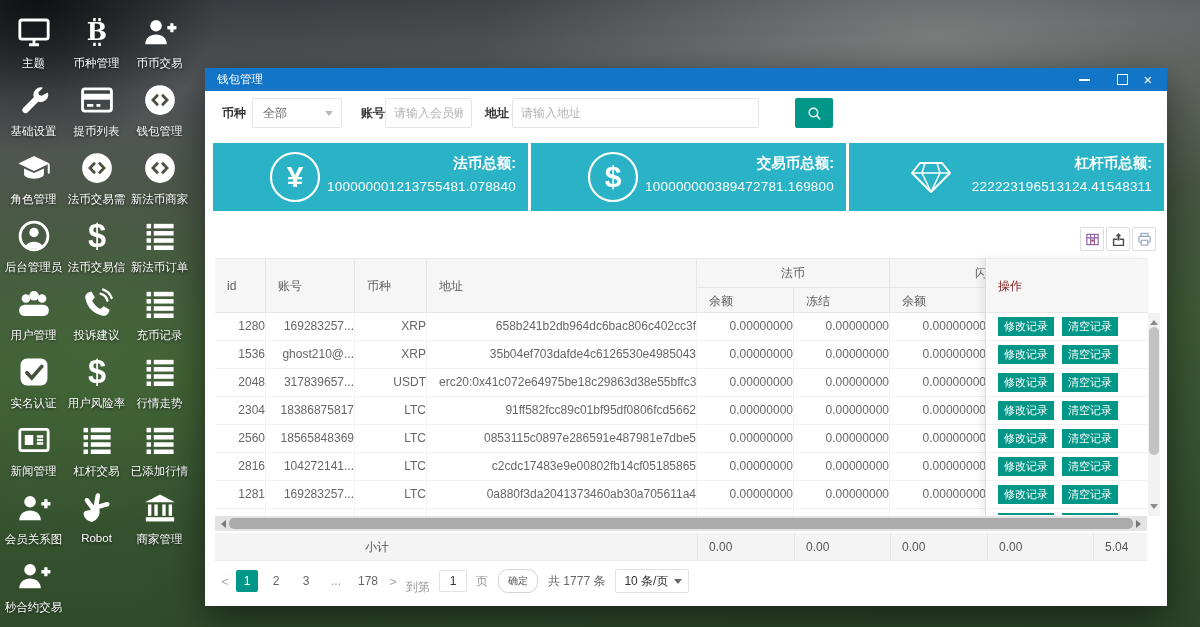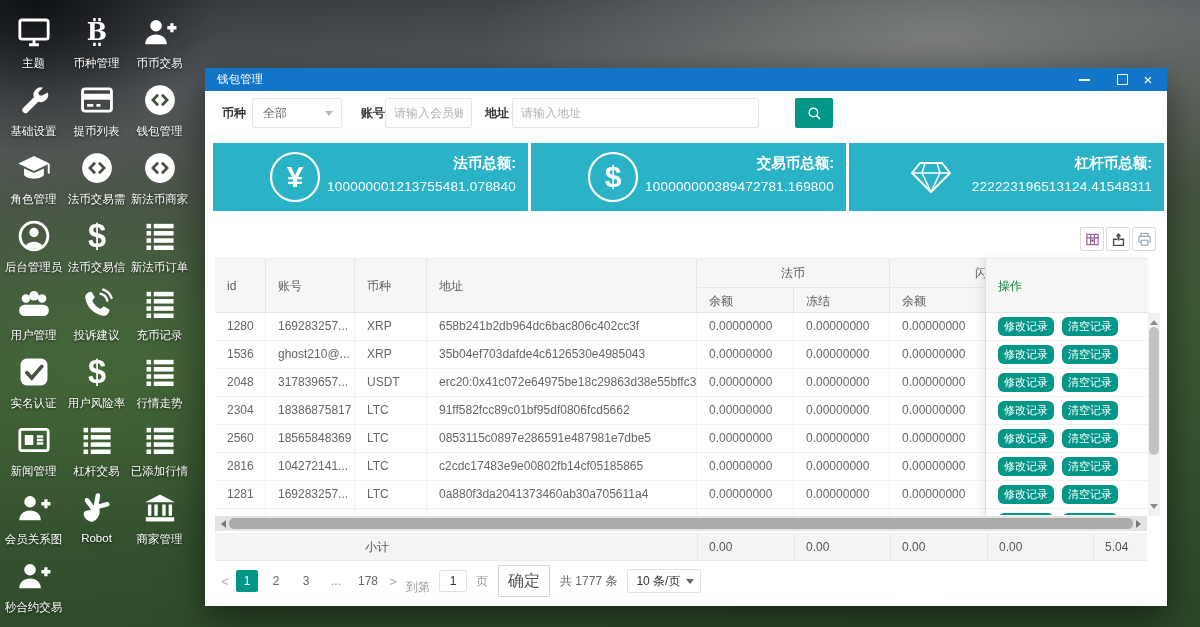--- a/index.html
+++ b/index.html
@@ -44,28 +44,28 @@
   .tool{position:absolute;top:159px;width:24px;height:24px;border:1px solid #dcdcdc;border-radius:2px;background:#fff;display:flex;align-items:center;justify-content:center;cursor:pointer;box-sizing:border-box;}
   .tool svg{width:15px;height:15px;}
   
   .thead{position:absolute;left:10px;top:190px;width:932px;height:55px;background:#f6f6f6;border-top:1px solid #ececec;border-bottom:1px solid #e6e6e6;color:#5d5d5d;box-sizing:border-box;}
   .th{position:absolute;box-sizing:border-box;border-right:1px solid #e6e6e6;white-space:nowrap;overflow:hidden;}
   .th-span{top:0;height:55px;line-height:55px;padding-left:12px;}
   .th-group{top:0;height:29px;line-height:29px;text-align:center;border-bottom:1px solid #e6e6e6;}
   .th-sub{top:29px;height:26px;line-height:26px;padding-left:12px;}
   
   .tbody{position:absolute;left:10px;top:245px;width:932px;height:203px;overflow:hidden;}
-  .trow{display:grid;grid-template-columns:51px 89px 72px 270px 97px 96px 97px;height:28px;box-sizing:border-box;border-bottom:1px solid #f1f1f1;}
+  .trow{display:grid;grid-template-columns:51px 89px 72px 270px 97px 96px 97px;height:28px;box-sizing:border-box;border-bottom:1px solid #f1f1f1;text-align:right;}
   .tc{line-height:27px;padding-left:12px;border-right:1px solid #f3f3f3;overflow:hidden;white-space:nowrap;color:#666;}
   
   .fixed-col{position:absolute;left:780px;top:190px;width:162px;height:258px;background:#fff;border-left:1px solid #ddd;box-shadow:-4px 0 8px rgba(0,0,0,.07);}
-  .fixed-head{height:55px;line-height:55px;background:#f6f6f6;border-top:1px solid #ececec;border-bottom:1px solid #e6e6e6;padding-left:12px;color:#15803d;box-sizing:border-box;}
+  .fixed-head{height:55px;line-height:55px;background:#f6f6f6;border-top:1px solid #ececec;border-bottom:1px solid #e6e6e6;padding-left:12px;color:#7f1d1d;box-sizing:border-box;}
   .fixed-body{height:202px;overflow:hidden;}
   .arow{height:28px;box-sizing:border-box;border-bottom:1px solid #f1f1f1;display:flex;align-items:center;gap:8px;padding-left:12px;}
-  .abtn{background:var(--accent,#009688);color:#fff;font-size:11px;height:19px;line-height:19px;padding:0 6px;border:none;border-radius:6px;cursor:pointer;white-space:nowrap;font-family:inherit;}
+  .abtn{background:var(--accent,#009688);color:#fff;font-size:11px;height:19px;line-height:19px;padding:0 6px;border:none;border-radius:0;cursor:pointer;white-space:nowrap;font-family:inherit;}
   
   .vscroll{position:absolute;left:943px;top:245px;width:12px;height:203px;background:#f2f2f2;}
   .vthumb{position:absolute;left:1px;top:14px;width:10px;height:128px;background:#c2c2c2;border-radius:5px;cursor:pointer;}
   .varr{position:absolute;left:2px;width:0;height:0;border:4px solid transparent;}
   .varr.up{top:3px;border-bottom:5px solid #8a8a8a;}
   .varr.dn{bottom:3px;border-top:5px solid #8a8a8a;}
   .hscroll{position:absolute;left:10px;top:448px;width:932px;height:15px;background:#e3e3e3;}
   .hthumb{position:absolute;left:14px;top:2px;width:904px;height:11px;background:#ababab;border-radius:5px;cursor:pointer;}
   .harr{position:absolute;top:4px;width:0;height:0;border:4px solid transparent;}
   .harr.lt{left:2px;border-right:5px solid #777;}
@@ -75,21 +75,21 @@
   .subtotal span{position:absolute;line-height:28px;}
   .sub-div{position:absolute;top:0;width:1px;height:28px;background:#e6e6e6;}
   
   .pager{position:absolute;left:12px;top:500px;height:26px;display:flex;align-items:center;color:#666;}
   .pg-nav{width:16px;text-align:center;color:#a9a9a9;font-size:13px;cursor:pointer;}
   .pg-item{min-width:16px;height:22px;line-height:22px;text-align:center;padding:0 4px;margin:0 3px;cursor:pointer;color:#666;}
   .pg-item.active{background:var(--accent,#009688);color:#fff;border-radius:2px;min-width:14px;}
   .pg-item.dots{cursor:default;color:#999;}
   .pg-text{margin:0 5px;white-space:nowrap;}
   .pg-jump{width:28px;height:22px;border:1px solid #e2e2e2;border-radius:2px;text-align:center;font-size:12px;color:#333;margin:0 4px;box-sizing:border-box;font-family:inherit;outline:none;}
-  .pg-ok{height:32px;padding:0 9px;margin:0 5px;background:#fff;border:1px solid #d4d4d4;border-radius:0;font-size:16px;color:#555;cursor:pointer;font-family:inherit;}
+  .pg-ok{height:24px;padding:0 9px;margin:0 5px;background:#fff;border:1px solid #d4d4d4;border-radius:10px;font-size:10px;color:#555;cursor:pointer;font-family:inherit;}
   .pg-size{position:relative;height:24px;line-height:22px;border:1px solid #e2e2e2;border-radius:2px;padding:0 20px 0 8px;margin-left:5px;cursor:pointer;box-sizing:border-box;background:#fff;color:#333;}
   .pg-size .caret{position:absolute;right:6px;top:9px;width:0;height:0;border:4px solid transparent;border-top:5px solid #666;}
 </style>
 </head>
 <body>
 
 <div class="stage" style="--titlebar: #1375c8; --card: #2ab3c6; --accent: #009688;">
 
   <div class="desk">
       <div class="dicon">

